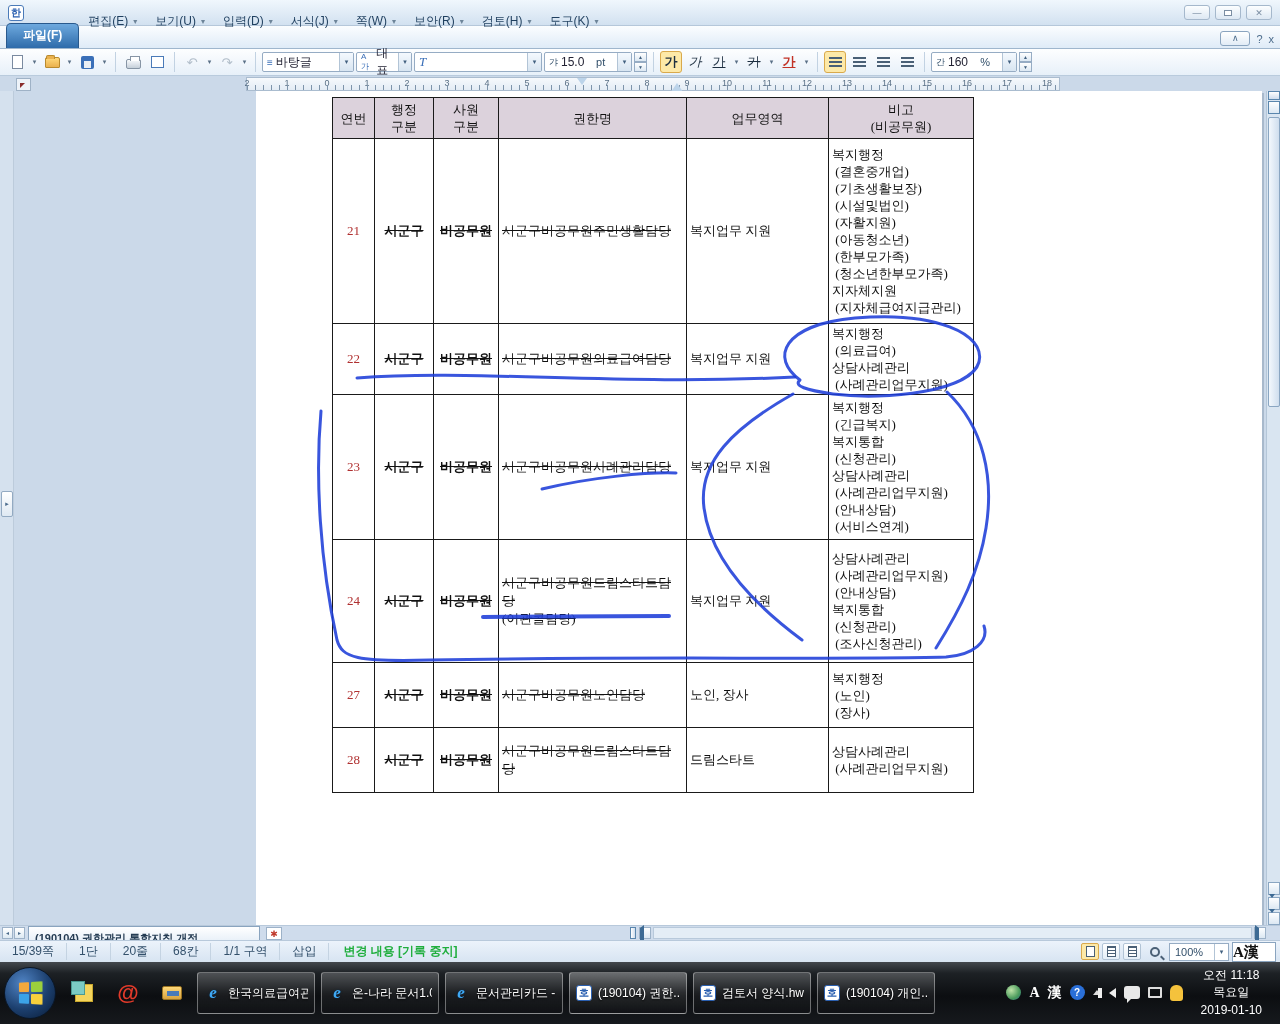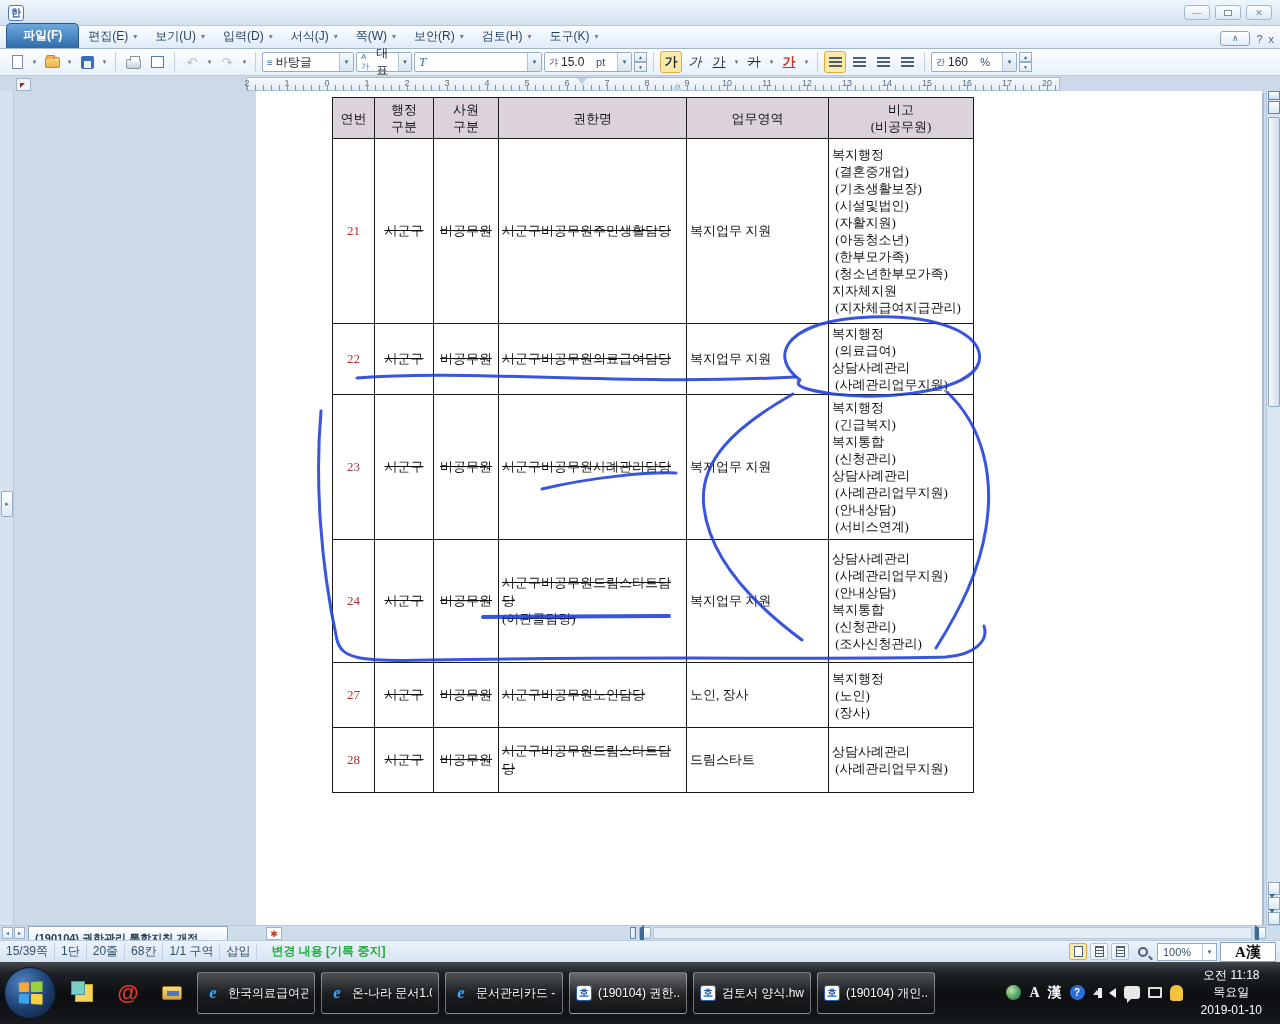--- a/index.html
+++ b/index.html
@@ -18,21 +18,21 @@
     background:linear-gradient(#fcfeff,#dde8f3); color:#7b8ea3; font-size:9px;
     display:flex; align-items:center; justify-content:center; }
   .restore-glyph { width:8px; height:6px; border:1px solid #7b8ea3; background:#fff; }
 
   
   .menubar { position:absolute; top:26px; left:0; width:1280px; height:23px;
     background:linear-gradient(#fbfdff,#dfebf7); border-bottom:1px solid #9fb6cd;
     display:flex; align-items:flex-end; padding:0 6px; }
   .menu-file { background:linear-gradient(#6ea9de,#2e6baa); color:#fff; border:1px solid #29598d;
     border-bottom:none; border-radius:5px 5px 0 0; padding:3px 16px 4px; font-size:12px; font-weight:bold; }
-  .menu-item { padding:4px 9px 3px; font-size:12px; color:#1f3f5f; display:flex; align-items:center; gap:5px; white-space:nowrap; }
+  .menu-item { padding:4px 9px 18px; font-size:12px; color:#1f3f5f; display:flex; align-items:center; gap:5px; white-space:nowrap; }
   .menu-caret { font-size:8px; color:#6d8499; }
   .menu-right { margin-left:auto; display:flex; align-items:center; gap:6px; padding-bottom:2px; }
   .fold-btn { width:30px; height:15px; border:1px solid #8aa4bf; border-radius:3px;
     background:linear-gradient(#fff,#e2ecf6); color:#4c6c8c; font-size:9px; text-align:center; line-height:13px; }
   .mini-txt { font-size:11px; color:#4c6c8c; }
 
   
   .toolbar { position:absolute; top:49px; left:0; width:1280px; height:27px;
     background:linear-gradient(#fdfeff,#e7f0f9); border-bottom:1px solid #b9cbdd;
     display:flex; align-items:center; padding:0 6px; gap:2px; }
@@ -83,21 +83,21 @@
   .left-strip { position:absolute; left:0; top:0; width:14px; height:100%; background:#d5e1ee; border-right:1px solid #bccbdb; }
   .left-handle { position:absolute; left:1px; top:400px; width:12px; height:26px; background:linear-gradient(#fff,#dfe9f3); border:1px solid #93aac2; border-radius:2px; font-size:7px; color:#4c6c8c; text-align:center; line-height:24px; }
   .page { position:absolute; left:256px; top:0; width:1006px; height:834px; background:#fff; box-shadow:2px 2px 0 #a8b9cc; }
 
   
   table.doc { position:absolute; left:76px; top:6px; border-collapse:collapse; table-layout:fixed;
     font-family:"Liberation Serif","DejaVu Serif",serif; font-size:13px; color:#111; }
   table.doc td, table.doc th { border:1px solid #1a1a1a; overflow:hidden; padding:1px 3px; vertical-align:middle; }
   table.doc th { background:#dcd2dc; font-weight:normal; white-space:pre-wrap; line-height:17px; }
   td.c-no { color:#b03030; text-align:center; }
-  td.c-admin, td.c-emp { text-align:center; text-decoration:line-through; }
+  td.c-admin, td.c-emp { text-align:center; text-decoration:line-through;font-weight:bold; }
   td.c-name { text-align:left; padding-left:5px; text-decoration:line-through; white-space:pre-wrap; line-height:18px; }
   td.c-area { text-align:left; padding-left:7px; }
   td.c-remark { text-align:left; padding-left:5px; white-space:pre-wrap; line-height:17px; }
 
   
   .pen-overlay { position:absolute; left:0; top:0; width:1280px; height:1024px; pointer-events:none; z-index:40; }
 
   
   .vscroll { position:absolute; right:0; top:0; width:14px; height:100%; background:#d9e5f1; border-left:1px solid #b4c6d8; }
   .v-split { position:absolute; top:0; left:1px; width:12px; height:9px; background:linear-gradient(#fff,#cfdded); border:1px solid #5a86ad; }
@@ -105,47 +105,47 @@
   .arr { width:0; height:0; margin:4px auto 0; }
   .arr.up { border-left:3px solid transparent; border-right:3px solid transparent; border-bottom:4px solid #3d6a94; }
   .arr.dn { border-left:3px solid transparent; border-right:3px solid transparent; border-top:4px solid #3d6a94; }
   .v-thumb { position:absolute; top:26px; left:1px; width:12px; height:290px; background:linear-gradient(90deg,#f3f8fd,#cfdeee); border:1px solid #8aa6c2; border-radius:2px; }
   .v-btn { position:absolute; left:1px; width:12px; height:13px; background:linear-gradient(#fdfeff,#dce8f3); border:1px solid #8aa6c2; }
 
   
   .tabrow { position:absolute; top:925px; left:0; width:1280px; height:15px; background:#cfdcec; border-top:1px solid #b8c9db; }
   .tab-nav { position:absolute; left:2px; top:1px; display:flex; gap:1px; }
   .tab-nav span { width:11px; height:12px; background:linear-gradient(#fff,#dde9f3); border:1px solid #9db2c8; font-size:6px; color:#4c6c8c; text-align:center; line-height:11px; }
-  .doc-tab { position:absolute; left:28px; top:0; width:200px; height:15px; background:linear-gradient(#ffffff,#e8f0f8);
+  .doc-tab { position:absolute; left:28px; top:0; width:232px; height:15px; background:linear-gradient(#ffffff,#e8f0f8);
     border:1px solid #8aa4bf; border-bottom:none; font-size:11px; font-weight:bold; color:#253c53;
     padding:4px 6px 0; white-space:nowrap; overflow:hidden; }
   .newtab { position:absolute; left:266px; top:1px; width:16px; height:13px; background:#fff; border:1px solid #9db2c8; color:#c0392b; font-size:9px; text-align:center; line-height:12px; }
   .h-split { position:absolute; left:630px; top:1px; width:6px; height:12px; background:linear-gradient(90deg,#fff,#cfdded); border:1px solid #5a86ad; }
   .h-left { position:absolute; left:639px; top:1px; width:12px; height:12px; background:linear-gradient(#fdfeff,#dce8f3); border:1px solid #9db2c8; }
   .h-right { position:absolute; left:1254px; top:1px; width:12px; height:12px; background:linear-gradient(#fdfeff,#dce8f3); border:1px solid #9db2c8; }
   .harr-l { width:0;height:0;margin:3px auto 0; border-top:3px solid transparent;border-bottom:3px solid transparent;border-right:4px solid #3d6a94; }
   .harr-r { width:0;height:0;margin:3px auto 0; border-top:3px solid transparent;border-bottom:3px solid transparent;border-left:4px solid #3d6a94; }
   .h-track { position:absolute; left:653px; top:1px; width:599px; height:12px; background:#e4edf6; border:1px solid #b8c9db; }
 
   
   .statusbar { position:absolute; top:940px; left:0; width:1280px; height:22px;
     background:linear-gradient(#ecf3fb,#d7e4f2); border-top:1px solid #b8c9db;
     display:flex; align-items:center; font-size:12px; color:#33506b; }
-  .sb-item { padding:0 6px; border-right:1px solid #c4d3e2; white-space:nowrap; }
+  .sb-item { padding:0 12px; border-right:1px solid #c4d3e2; white-space:nowrap; }
   .sb-track { color:#1fae3d; font-weight:bold; padding:0 14px; white-space:nowrap; }
   .sb-right { margin-left:auto; display:flex; align-items:center; gap:3px; padding-right:4px; }
   .view-btn { width:18px; height:17px; border:1px solid #b2c4d6; border-radius:2px; display:flex; align-items:center; justify-content:center; background:linear-gradient(#fff,#e4eef7); }
   .view-btn.active { background:#fde9a8; border-color:#d9a94c; }
   .vb-ic { width:9px; height:11px; border:1px solid #4a6076; background:#fff; }
   .vb-ic.lines { background:repeating-linear-gradient(to bottom,#4a6076 0 1px,#fff 1px 3px); }
   .mag { width:10px; height:10px; border:2px solid #4a6076; border-radius:50%; position:relative; margin:0 6px; }
   .mag::after { content:""; position:absolute; left:8px; top:8px; width:5px; height:2px; background:#4a6076; transform:rotate(45deg); }
   .zoom-combo { width:60px; height:18px; background:#fff; border:1px solid #96acc4; font-size:11px; color:#33506b; display:flex; align-items:center; padding-left:5px; }
-  .lang-box { width:56px; height:20px; background:#fff; border:1px solid #8aa4bf; color:#111;
-    font-family:"Liberation Serif","DejaVu Serif",serif; font-size:15px; font-weight:bold; text-align:center; line-height:18px; }
+  .lang-box { width:44px; height:20px; background:#fff; border:1px solid #8aa4bf; color:#111;
+    font-family:"Liberation Serif","DejaVu Serif",serif; font-size:15px; font-weight:bold; text-align:left; line-height:18px; }
 
   
   .taskbar { position:absolute; top:962px; left:0; width:1280px; height:62px;
     background:linear-gradient(#43484e,#1d2125 18%,#0c0e11 55%,#16191d); display:flex; align-items:center; }
   .orb { width:52px; height:52px; margin:0 6px 0 4px; border-radius:50%;
     background:radial-gradient(circle at 35% 30%,#4f83c4,#1c3f6e 55%,#081a33); border:1px solid #0a1626;
     display:flex; align-items:center; justify-content:center; }
   .flag { width:24px; height:22px; display:grid; grid-template-columns:11px 11px; grid-template-rows:10px 10px; gap:2px; transform:perspective(40px) rotateY(-12deg); }
   .flag i { border-radius:1px; }
   .flag i:nth-child(1){background:#f3a83c;} .flag i:nth-child(2){background:#9cd03c;}
@@ -349,21 +349,21 @@
         <span>8</span>
         <span>9</span>
         <span>10</span>
         <span>11</span>
         <span>12</span>
         <span>13</span>
         <span>14</span>
         <span>15</span>
         <span>16</span>
         <span>17</span>
-        <span>20</span>
+        <span>18</span>
       </div>
     <div class="ruler-ticks"></div>
     <span class="ind-marker ind-top"></span>
     <span class="ind-marker ind-bottom"></span>
   </div>
 </div>
 
 <div class="workspace">
   <div class="left-strip">
     <span class="left-handle">▸</span>

